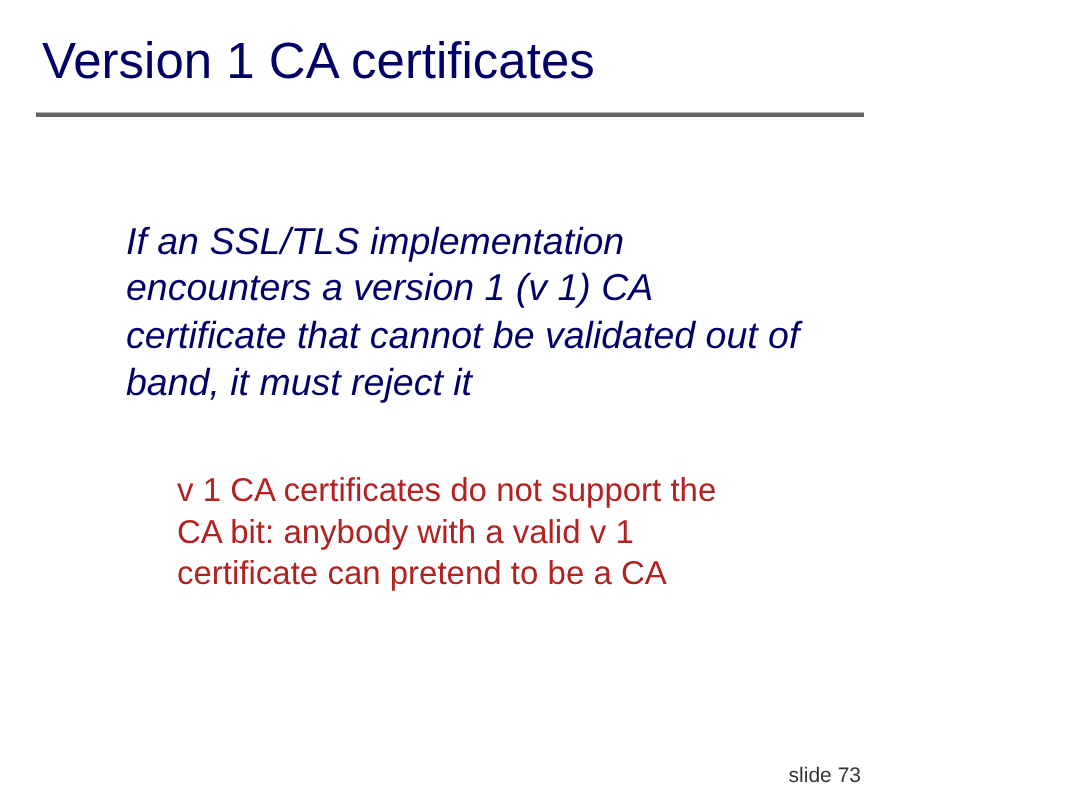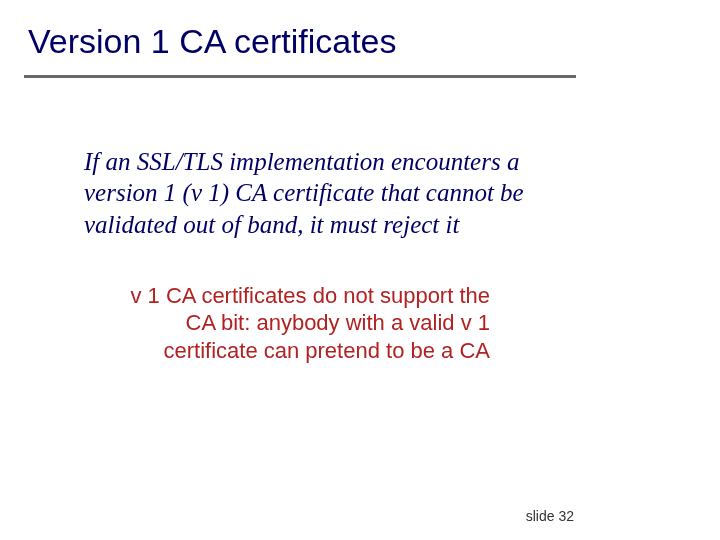--- a/index.html
+++ b/index.html
@@ -27,36 +27,35 @@
     height: 3px;
     background: #666666;
     margin: 0 24px 0 24px;
   }
   .quote {
     font-style: italic;
     font-size: 25px;
     color: #000066;
     line-height: 1.25;
     margin: 68px 58px 0 84px;
-    font-family: Liberation Serif, serif;
+    font-family: Liberation Sans, sans-serif;
   }
   .citation {
     font-size: 23px;
     color: #000066;
     text-align: right;
     margin: 10px 58px 0 0;
     font-family: Verdana, Geneva, sans-serif;
   }
   .note {
     font-size: 22px;
     color: #b22222;
     line-height: 1.25;
     margin: 42px 110px 0 118px;
     font-family: Verdana, Geneva, sans-serif;
-    text-align: right;
   }
   .footer {
     position: absolute;
     bottom: 16px;
     right: 26px;
     font-size: 14px;
     color: #333333;
     font-family: Verdana, Geneva, sans-serif;
   }
 </style>
@@ -64,14 +63,14 @@
 <body>
 
 <div class="slide">
   <h1 class="title">Version 1 CA certificates</h1>
   <div class="title-underline"></div>
 
   <p class="quote">If an SSL/TLS implementation encounters a version 1 (v 1) CA certificate that cannot be validated out of band, it must reject it</p>
 
   <p class="note">v 1 CA certificates do not support the CA bit: anybody with a valid v 1 certificate can pretend to be a CA</p>
 
-  <div class="footer">slide 32</div>
+  <div class="footer">slide 73</div>
 </div>
 
 </body></html>

